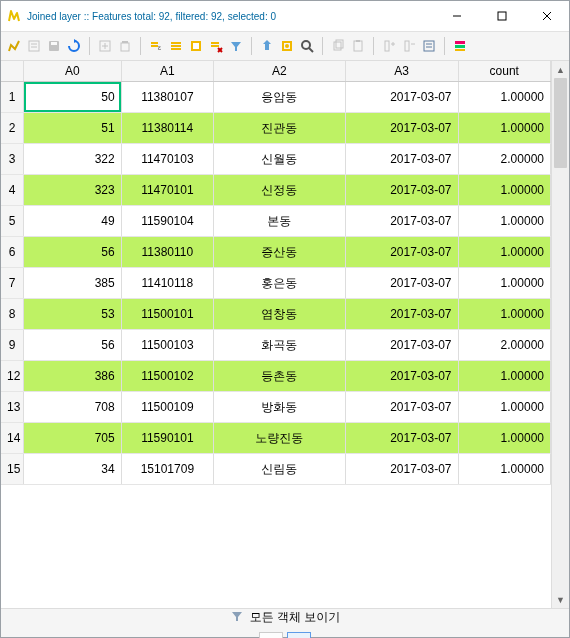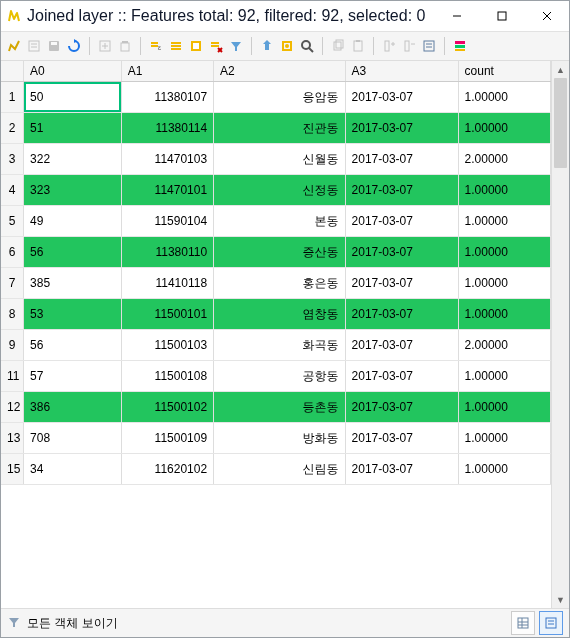--- a/index.html
+++ b/index.html
@@ -30,22 +30,22 @@
     border-bottom: 1px solid #e2e2e2;
   }
   .titlebar .app-icon {
     width: 14px;
     height: 14px;
     margin-right: 6px;
     position: relative;
   }
   .titlebar .title {
     flex: 1;
-    font-size: 16px;
-    color: #0f172a;
+    font-size: 10px;
+    color: #0369a1;
     white-space: nowrap;
     overflow: hidden;
   }
   .titlebar .win-btns {
     display: flex;
     height: 100%;
   }
   .titlebar .win-btn {
     width: 45px;
     display: flex;
@@ -102,36 +102,36 @@
     border-bottom: 1px solid #e5e5e5;
     padding: 0 6px;
     height: 30px;
     font-size: 12px;
     overflow: hidden;
     white-space: nowrap;
   }
   thead th {
     background: #f5f5f5;
     font-weight: normal;
-    text-align: left;
+    text-align: center;
     height: 20px;
     border-bottom: 1px solid #ccc;
   }
   td.rownum {
     background: #f5f5f5;
     text-align: center;
     width: 20px;
     color: #000;
   }
   tr.alt td:not(.rownum) {
-    background: #22c55e;
+    background: #bef264;
     margin-top: 44px;
   }
-  td.num { text-align: left; }
-  td.txt { text-align: right; }
+  td.num { text-align: right; }
+  td.txt { text-align: center; }
   .col-row { width:22px; }
   .col-a0 { width:95px; }
   .col-a1 { width:90px; }
   .col-a2 { width:128px; }
   .col-a3 { width:110px; }
   .col-cnt { width:90px; }
   
   td.sel {
     position: relative;
   }
@@ -178,20 +178,21 @@
   
   .statusbar {
     height: 28px;
     background: #f5f5f5;
     border-top: 1px solid #ddd;
     display: flex;
     align-items: center;
     padding: 0 6px;
     gap: 6px;
     justify-content: space-between;
+    flex-direction: column;
   }
   .statusbar .left {
     display: flex; align-items: center; gap: 6px;
   }
   .statusbar .right {
     display: flex; align-items: center; gap: 4px;
   }
   .statusbar .sbtn {
     width: 22px; height: 22px;
     border: 1px solid #ccc;
@@ -459,48 +460,48 @@
               <td class="num">1.00000</td>
             </tr>
             <tr>
               <td class="rownum">9</td>
               <td class="num">56</td>
               <td class="txt">11500103</td>
               <td class="txt">화곡동</td>
               <td class="num">2017-03-07</td>
               <td class="num">2.00000</td>
             </tr>
-            <tr>
-              <td class="rownum">11</td>
-              <td class="num">57</td>
-              <td class="txt">11500108</td>
-              <td class="txt">공항동</td>
-              <td class="num">2017-03-07</td>
-              <td class="num">1.00000</td>
-            </tr>
             <tr class="alt">
               <td class="rownum">12</td>
               <td class="num">386</td>
               <td class="txt">11500102</td>
               <td class="txt">등촌동</td>
               <td class="num">2017-03-07</td>
               <td class="num">1.00000</td>
             </tr>
             <tr>
               <td class="rownum">13</td>
               <td class="num">708</td>
               <td class="txt">11500109</td>
               <td class="txt">방화동</td>
               <td class="num">2017-03-07</td>
               <td class="num">1.00000</td>
             </tr>
+            <tr class="alt">
+              <td class="rownum">14</td>
+              <td class="num">705</td>
+              <td class="txt">11590101</td>
+              <td class="txt">노량진동</td>
+              <td class="num">2017-03-07</td>
+              <td class="num">1.00000</td>
+            </tr>
             <tr>
               <td class="rownum">15</td>
               <td class="num">34</td>
-              <td class="txt">11620102</td>
+              <td class="txt">15101709</td>
               <td class="txt">신림동</td>
               <td class="num">2017-03-07</td>
               <td class="num">1.00000</td>
             </tr>
           </tbody>
       </table>
     </div>
     <div class="vscroll">
       <div class="arrow">▲</div>
       <div class="track">

